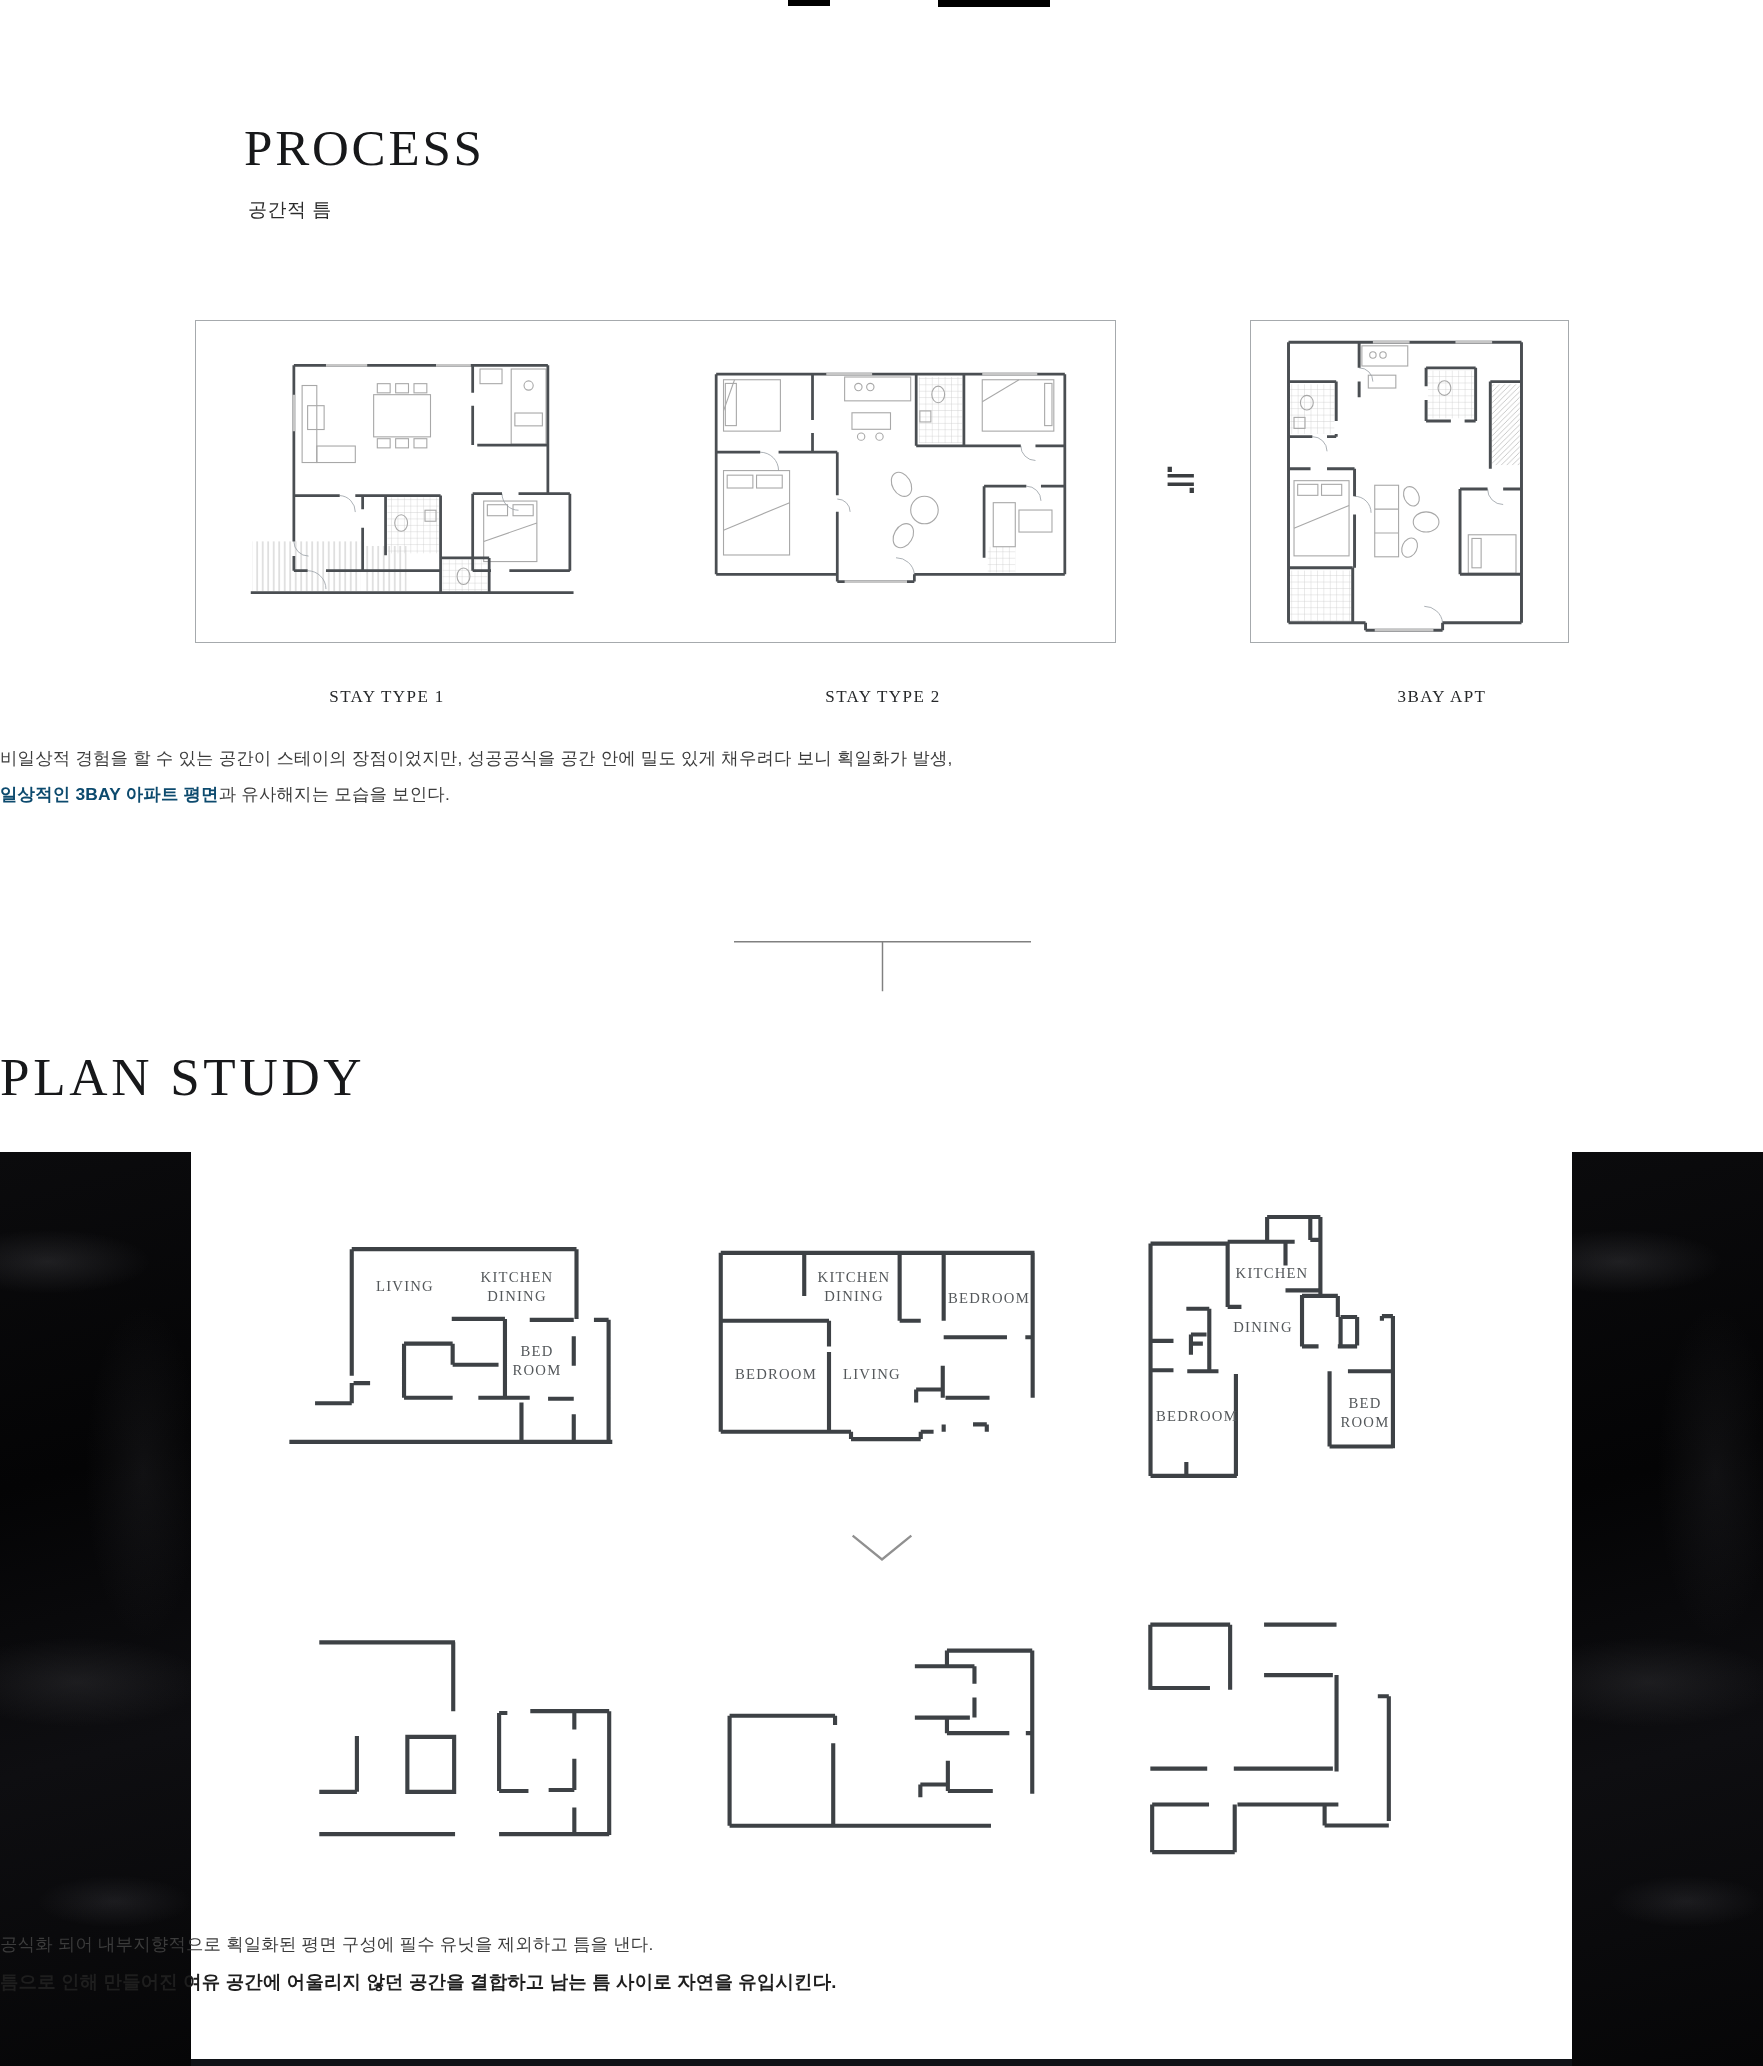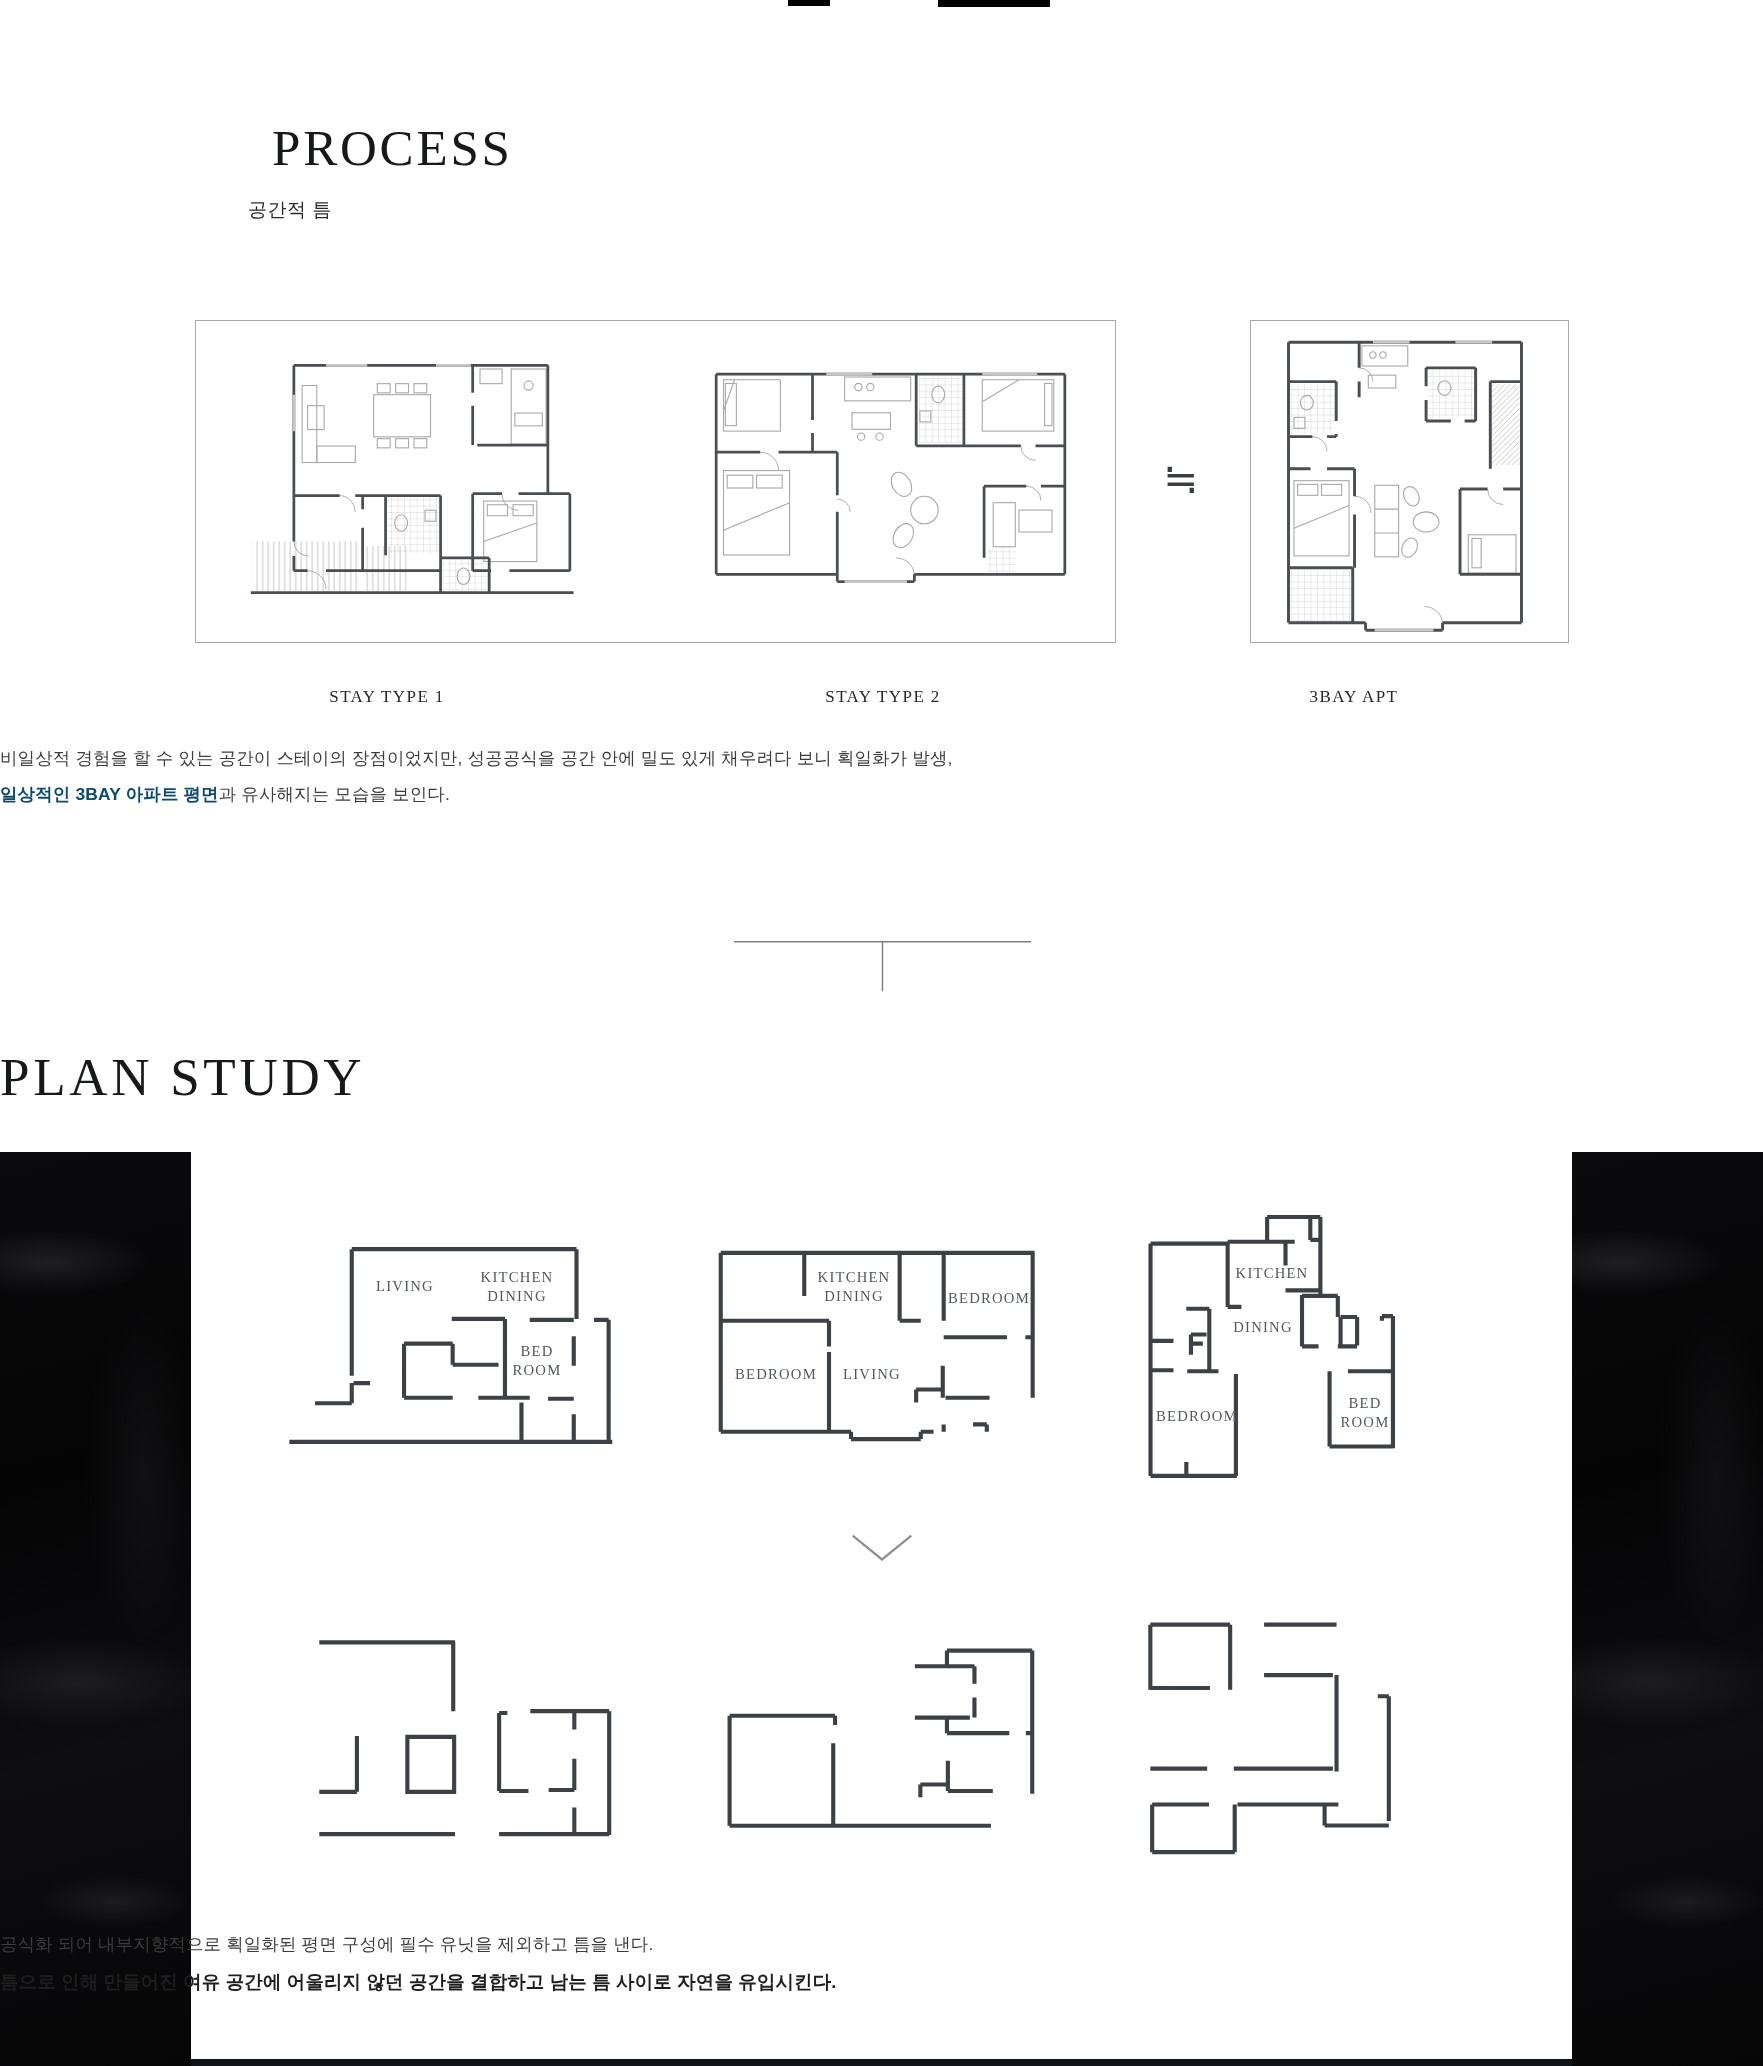--- a/index.html
+++ b/index.html
@@ -1,20 +1,20 @@
 <!DOCTYPE html>
 <html style="font-size:14.7px"><head>
 <meta charset="utf-8">
 <style>
   html,body{margin:0;padding:0;background:#ffffff;}
   #page{position:relative;width:1763px;height:2066px;background:#ffffff;overflow:hidden;
         font-family:"Liberation Sans",sans-serif;}
   .abs{position:absolute;}
   .title{font-family:"Liberation Serif",serif;font-weight:400;color:#17181a;}
-  .title-process{left:244px;top:119px;font-size:51px;letter-spacing:2.8px;margin-left:28px;}
+  .title-process{left:244px;top:119px;font-size:51px;letter-spacing:2.8px;}
   .title-planstudy{left:0;right:0;top:1047px;font-size:53px;letter-spacing:3.7px;text-align:left;}
   .subtitle{left:248px;top:197px;font-size:19px;color:#2b2b2b;letter-spacing:0.5px;}
   .frame{position:absolute;border:0.9px solid #a6aaad;background:#ffffff;}
   .plan-label{position:absolute;top:687px;transform:translateX(-50%);
       font-family:"Liberation Serif",serif;font-size:17px;letter-spacing:1.4px;color:#26282a;white-space:nowrap;}
   .caption{position:absolute;left:0;width:100%;font-size:17.4px;color:#3c3c3c;letter-spacing:0.2px;}
   .caption b{color:#0c4a6e;}
   .caption-bold{font-weight:bold;font-size:18.4px;color:#1e1e1e;}
   .diagram-label{position:absolute;transform:translate(-50%,-50%);text-align:center;
       font-family:"Liberation Serif",serif;font-size:14.7px;letter-spacing:1.2px;color:#54585b;
@@ -214,21 +214,21 @@
                M18,258 H88 M88,258 V318
                M205,172 H235 M252,172 H272 M205,172 V265 M205,265 H272"></path>
     </g>
     <g class="win">
       <path d="M110,12 H150 M200,12 H240 M112,326 H176"></path>
     </g>
   </svg>
 
   <div class="plan-label" style="left:387px;">STAY TYPE 1</div>
   <div class="plan-label" style="left:883px;">STAY TYPE 2</div>
-  <div class="plan-label" style="left:1354px;">3BAY APT</div>
+  <div class="plan-label" style="left:1442px;">3BAY APT</div>
 
   <div class="caption" style="top:746px;">비일상적 경험을 할 수 있는 공간이 스테이의 장점이었지만, 성공공식을 공간 안에 밀도 있게 채우려다 보니 획일화가 발생,</div>
   <div class="caption" style="top:782px;">
     <b>일상적인 3BAY 아파트 평면</b><span>과 유사해지는 모습을 보인다.</span>
   </div>
 
   <svg class="abs" style="left:733px;top:939px;" width="299" height="55" viewBox="0 0 326 60">
     <path d="M1,3 H325 M163,3 V57" stroke="#808080" stroke-width="1.6" fill="none"></path>
   </svg>
 

